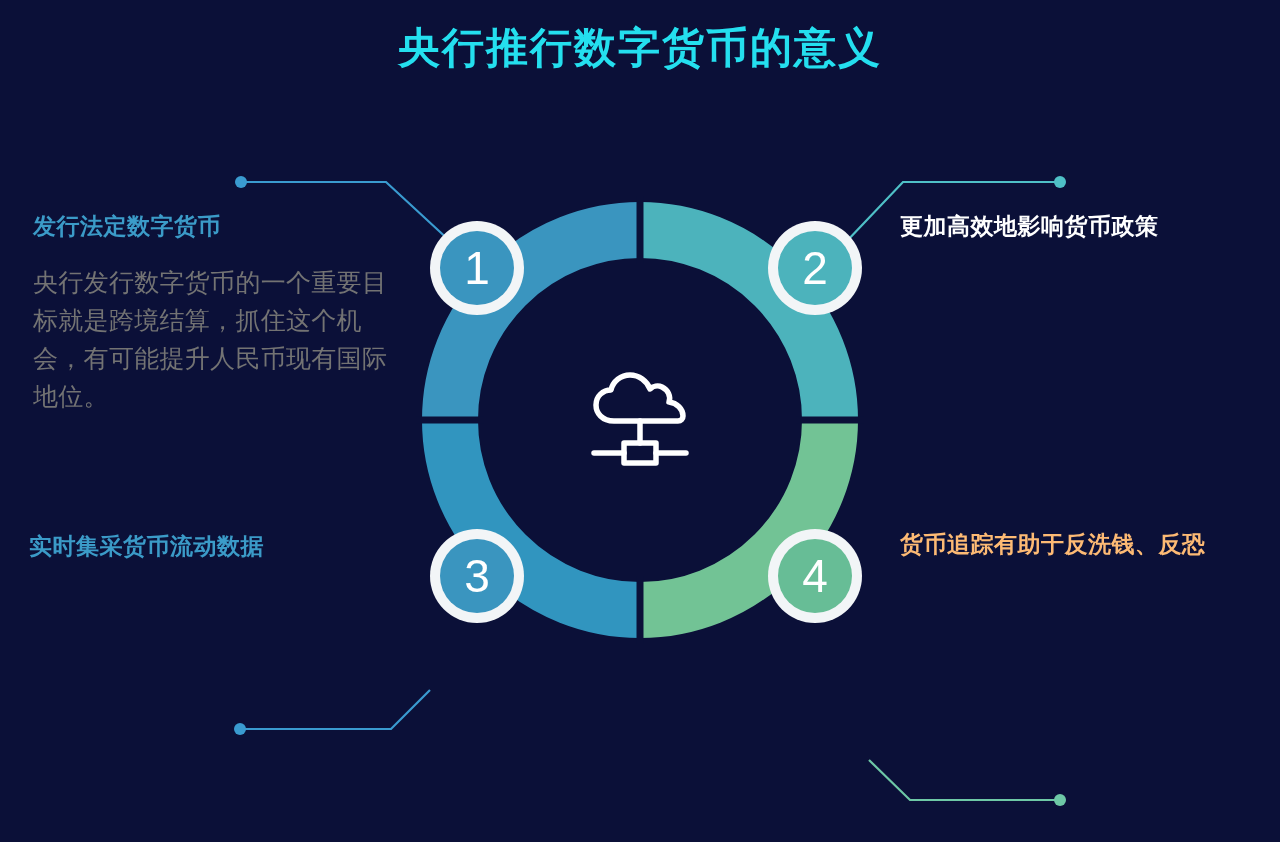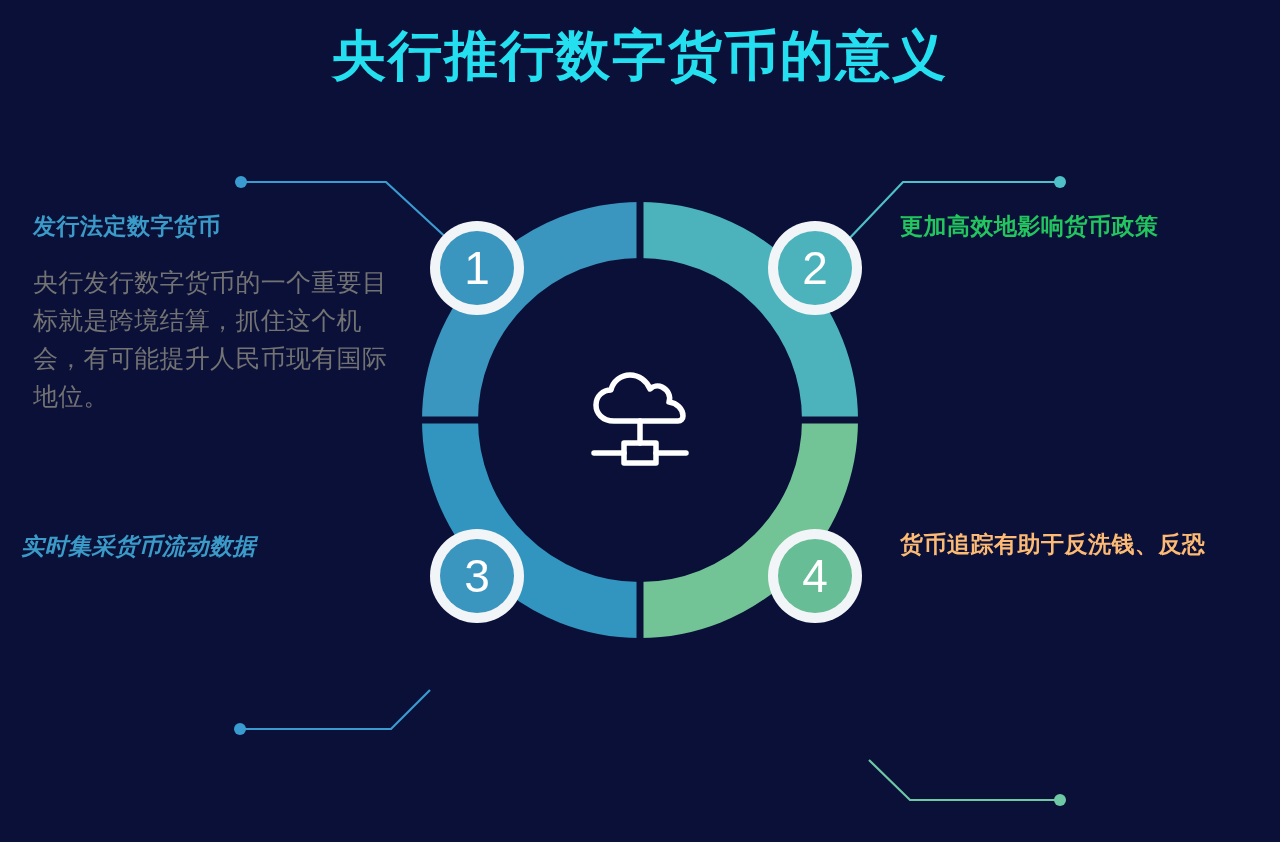--- a/index.html
+++ b/index.html
@@ -21,21 +21,21 @@
     height: 842px;
   }
 
   
   .title {
     position: absolute;
     top: 22px;
     left: 0;
     width: 1280px;
     text-align: center;
-    font-size: 54px;
+    font-size: 42px;
     font-weight: bold;
     letter-spacing: 2px;
     color: #24dfef;
     line-height: 1.25;
     white-space: nowrap;
   }
 
   
   .connectors {
     position: absolute;
@@ -112,25 +112,25 @@
   .block .body {
     font-size: 25px;
     color: #737373;
     line-height: 1.52;
     margin: 0;
     letter-spacing: 0.3px;
   }
 
   #block1 { left: 33px; top: 210px; }
   #block2 { left: 900px; top: 210px; }
-  #block3 { left: 21px; top: 530px; font-style: italic; }
+  #block3 { left: 29px; top: 530px; }
   #block4 { left: 900px; top: 528px; }
 
   #block1 .heading { color: #3b9bc8; }
-  #block2 .heading { color: #22c55e; }
+  #block2 .heading { color: #ffffff; }
   #block3 .heading { color: #3b9bc8; }
   #block4 .heading { color: #fdba74; }
 
   #block2 .body, #block4 .body { }
 </style>
 </head>
 <body>
 
 <div id="stage">
 

